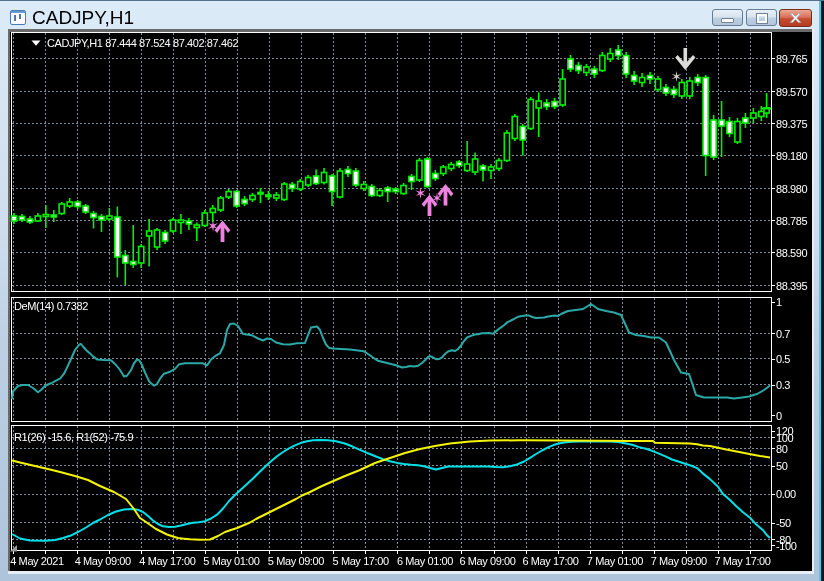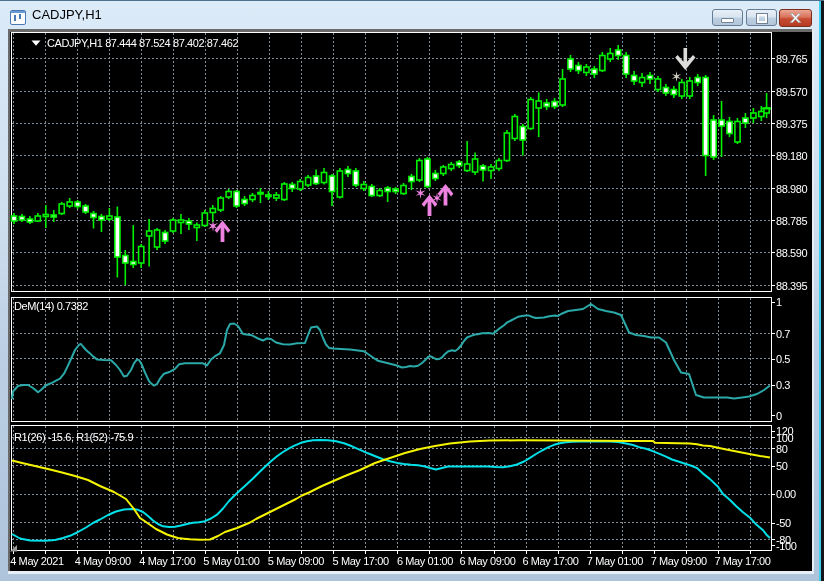--- a/index.html
+++ b/index.html
@@ -11,21 +11,21 @@
 #shadL{position:absolute;left:8px;top:29px;width:2px;height:545px;background:#6a6a6a;}
 #shadB{position:absolute;left:8px;top:571px;width:806px;height:3px;background:#e8eef5;}
 #shadR{position:absolute;left:812px;top:29px;width:2px;height:545px;background:#e8eef5;}
 #cyanline{position:absolute;left:819px;top:1px;width:2px;height:580px;background:#3fcfef;}
 #rdark{position:absolute;left:821px;top:1px;width:3px;height:580px;background:#15161c;}
 #ticon{position:absolute;left:10px;top:10px;width:14px;height:13px;background:#fdfdfd;
 border:1px solid #4a7ab5;border-radius:2px;}
 #ticon i{position:absolute;left:3px;top:4px;width:2px;height:6px;background:#4a7ab5;}
 #ticon b{position:absolute;left:8px;top:3px;width:2px;height:5px;background:#4a7ab5;}
 #ticon u{position:absolute;left:0px;top:0px;width:14px;height:2px;background:#6a9ad0;}
-#ttext{position:absolute;left:32px;top:7px;font-size:13px;color:#000;}
+#ttext{position:absolute;left:32px;top:7px;font-size:19px;color:#000;}
 .btn{position:absolute;top:9px;width:31px;height:17px;border-radius:3px;
 border:1px solid #647c95;box-sizing:border-box;
 background:linear-gradient(180deg,#e8f0f8 0%,#d7e3ef 48%,#bed0e2 52%,#b3c6da 100%);}
 #bmin{left:712px;}
 #bmax{left:746px;}
 #bclose{left:779px;width:33px;height:18px;border:1px solid #7c2c1c;
 background:linear-gradient(180deg,#eba794 0%,#d9705a 45%,#c64b31 55%,#b63b24 100%);}
 #bmin s{position:absolute;left:8px;top:8px;width:11px;height:3px;background:#fcfcfc;
 border:1px solid #6f8296;border-radius:1px;}
 #bmax s{position:absolute;left:10px;top:4px;width:6px;height:5px;background:none;

